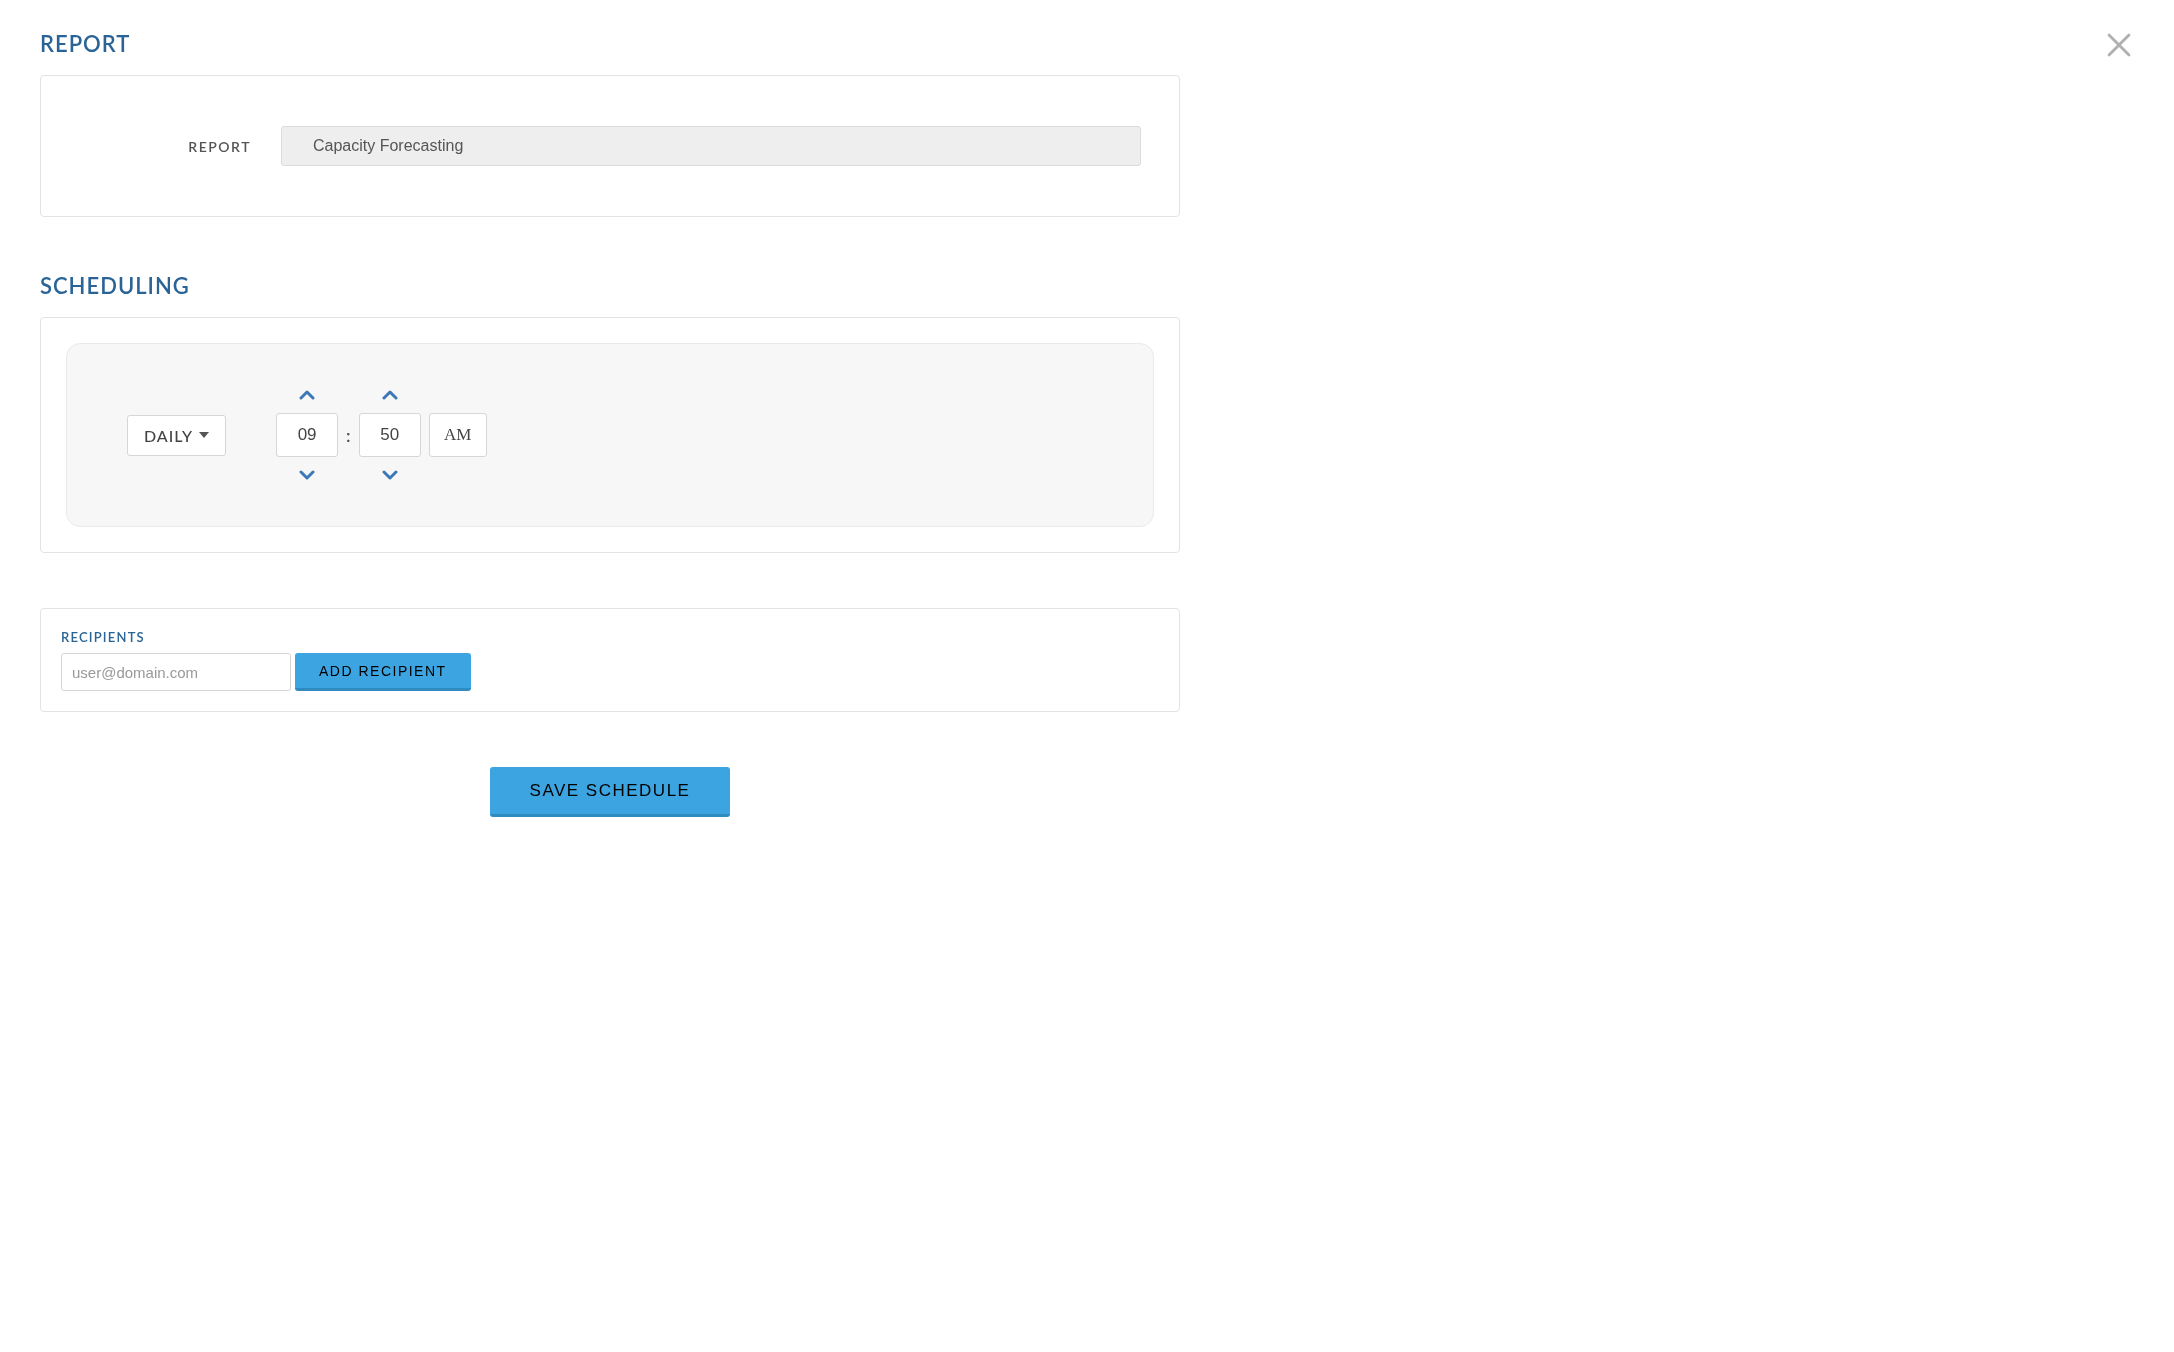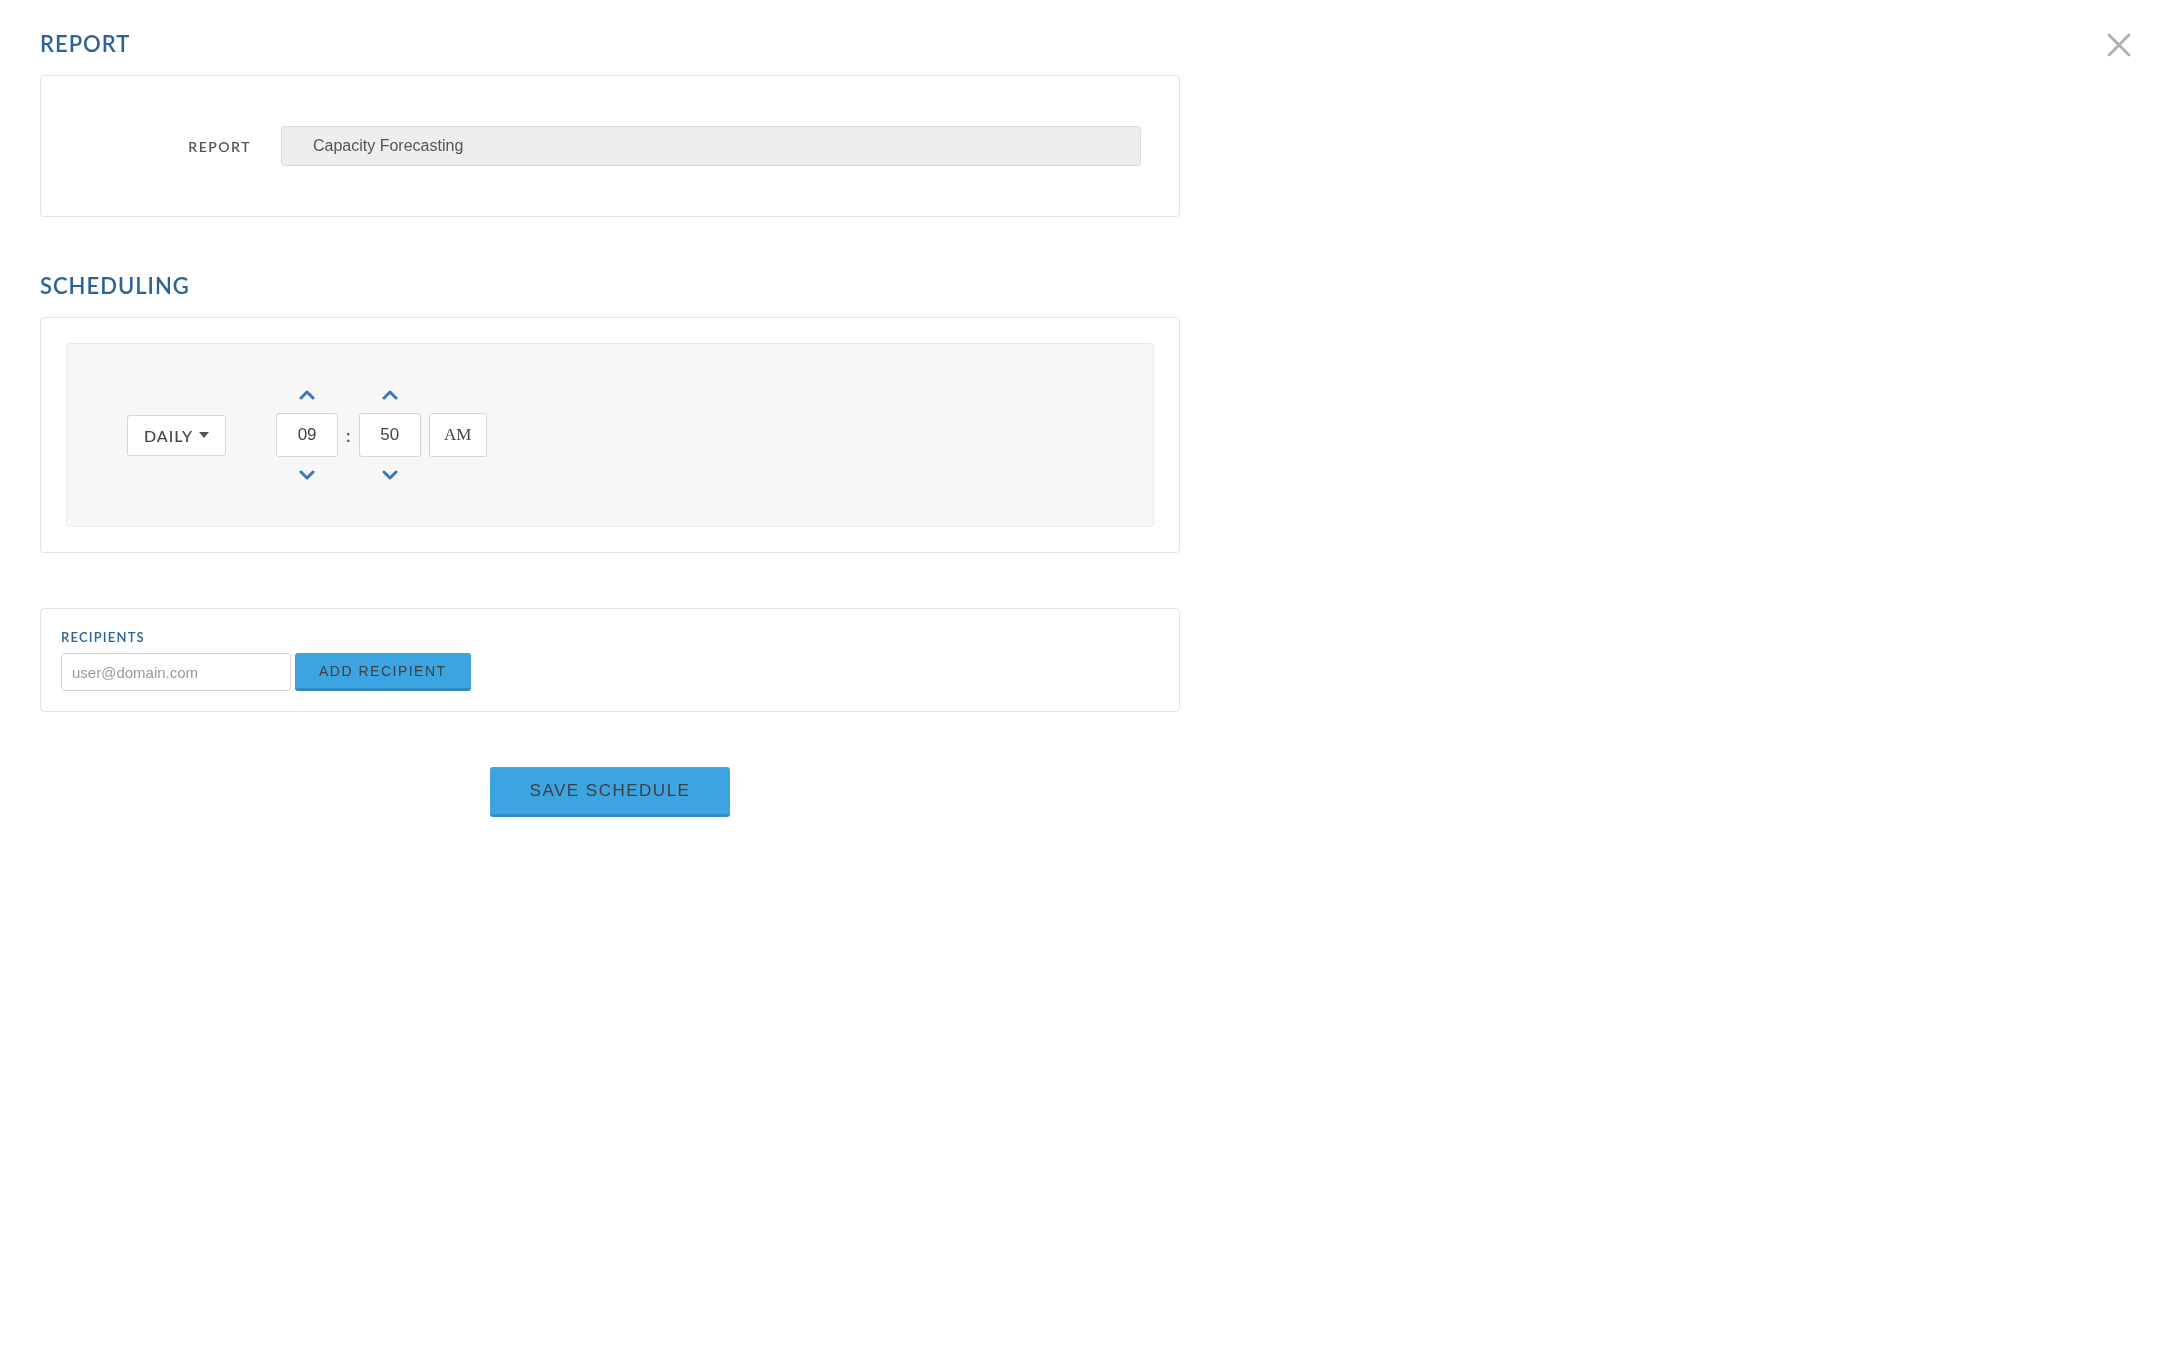--- a/index.html
+++ b/index.html
@@ -72,21 +72,21 @@
       padding: 10px 31px;
       font-size: 16px;
       color: #555;
     }
     .panel-scheduling {
       padding: 25px;
     }
     .sched-inner {
       background: #f7f7f7;
       border: 1px solid #eaeaea;
-      border-radius: 4px;
+      border-radius: 14px;
       padding: 45px 60px;
     }
     .sched-row {
       display: flex;
       align-items: center;
       gap: 50px;
     }
     .frequency-dropdown {
       background: #ffffff;
       border: 1px solid #d6d6d6;
@@ -195,21 +195,21 @@
       padding: 8px 10px;
       font-size: 15px;
       color: #555;
       outline: none;
     }
     .recipient-input::placeholder {
       color: #999;
     }
     .btn-blue {
       background: #3ca4e0;
-      color: #404040;
+      color: #000000;
       border: none;
       border-bottom: 3px solid #2f8bc0;
       border-radius: 3px;
       padding: 0 24px;
       font-size: 14px;
       font-weight: 500;
       letter-spacing: 1.5px;
       cursor: pointer;
       display: inline-flex;
       align-items: center;

